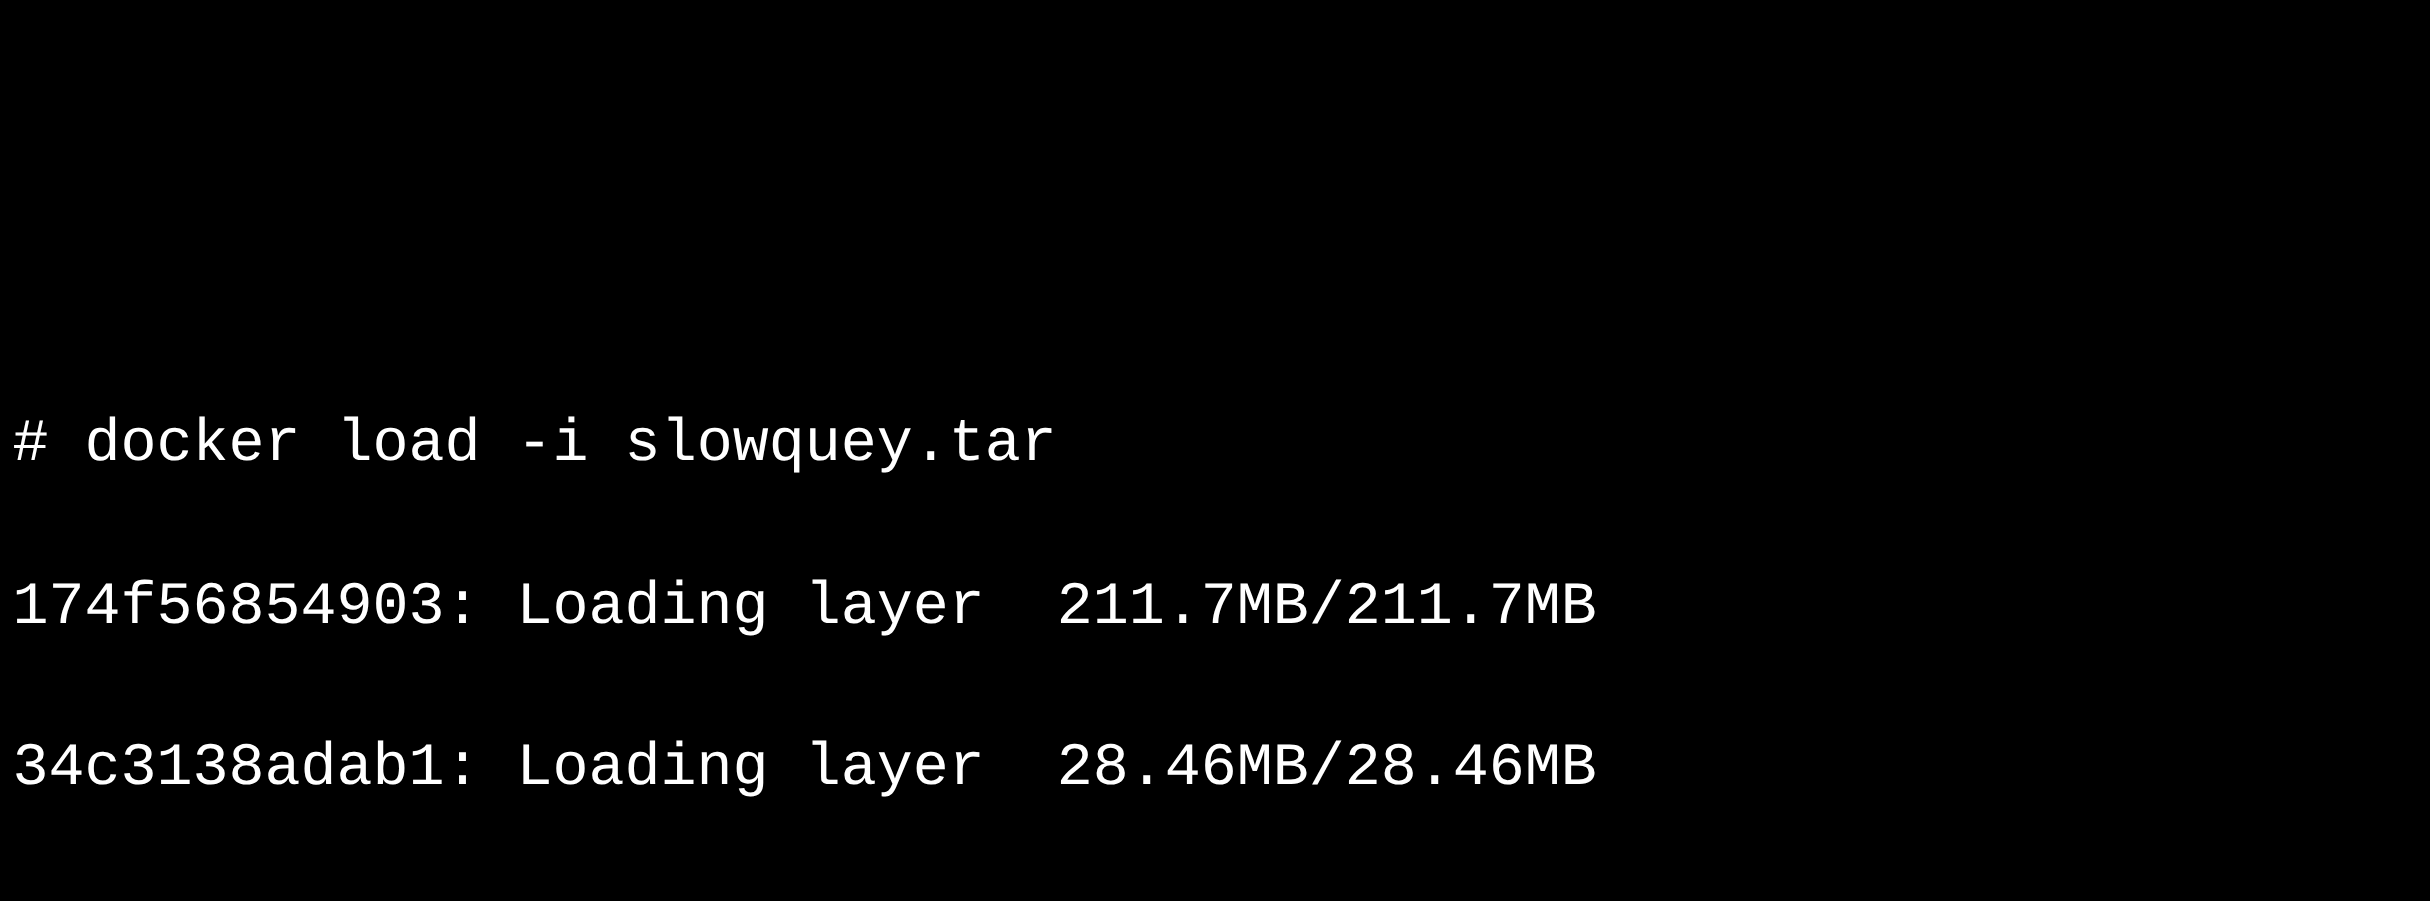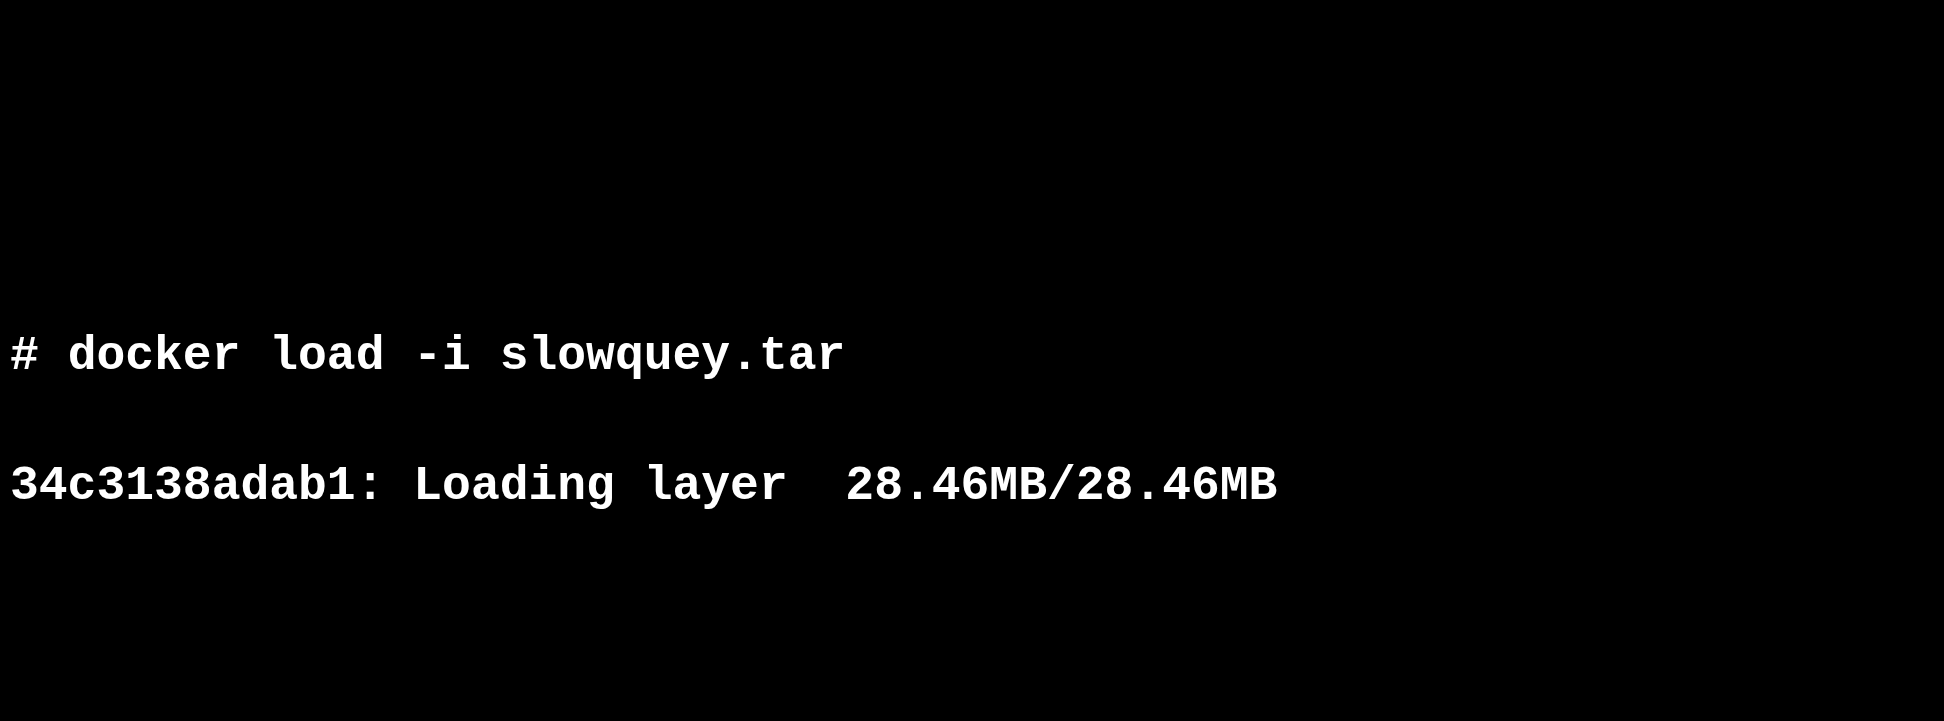--- a/index.html
+++ b/index.html
@@ -13,30 +13,30 @@
       width: 1944px;
       height: 721px;
       overflow: hidden;
       white-space: pre;
     }
     .terminal {
       padding: 0 10px;
     }
     .line {
       display: block;
-      font-weight: bold;
     }
   </style>
 </head>
 <body>
 
 
 
 <div class="terminal">
 <span class="line"><span>#</span> <span>docker load -i slowquey.tar</span></span>
+<span class="line"><span>174f56854903</span>: <span>Loading layer</span>  <span>211.7MB/211.7MB</span></span>
 <span class="line"><span>34c3138adab1</span>: <span>Loading layer</span>  <span>28.46MB/28.46MB</span></span>
 
 
 
 
 
 </div>
 
 
 

